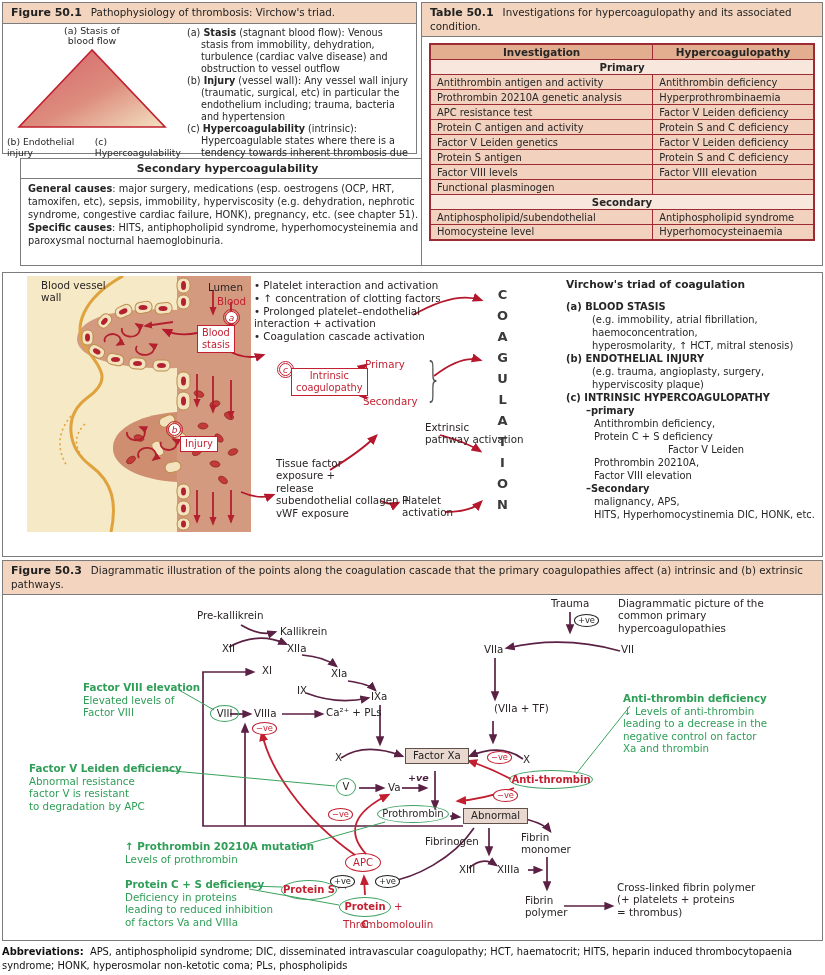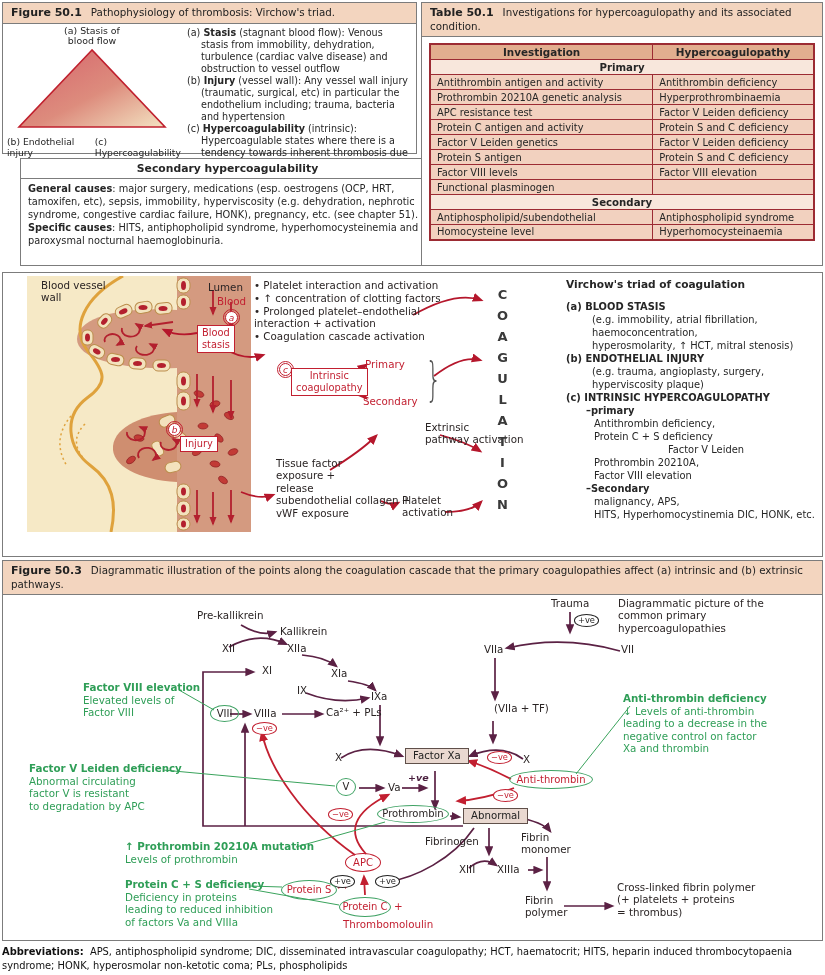--- a/index.html
+++ b/index.html
@@ -43,21 +43,21 @@
   .grnb { color:#2f9e57; font-weight:bold; }
   .grn { color:#2f9e57; }
   .posplain { color:#4a1f3e; font-weight:bold; font-style:italic; font-size:9.5px; }
   .circ { width:13px; height:13px; border:1px solid #c21f30; outline:1px solid #c21f30; outline-offset:1.5px;
           border-radius:50%; font-size:9px; line-height:12px; text-align:center; color:#c21f30;
           background:#fff; font-style:italic; }
   .rbox { border:1.2px solid #c21f30; color:#c21f30; background:#fff; padding:1px 4px;
           font-size:9.8px; line-height:11.8px; text-align:center; }
   .box { border:1px solid #60504a; background:#e9d8d0; color:#222; padding:1px 7px; font-size:10.2px; }
   .egrn, .egrnr, .ered { border:1.3px solid #3fa264; border-radius:50%; text-align:center; font-size:10px; }
-  .egrnr { color:#c21f30; }
+  .egrnr { color:#c21f30;font-weight:bold; }
   .ered { border-color:#c21f30; color:#c21f30; }
   .bdgr, .bdgk { border:1px solid #c21f30; border-radius:50%; color:#c21f30; font-size:8.3px;
                  padding:0 3px; line-height:10.5px; background:#fff; }
   .bdgk { border-color:#222; color:#222; }
   .brace { font-size:46px; line-height:48px; font-weight:200; color:#555; transform:scaleX(.55); }
 
   
   #fig2 { left:2px; top:272px; width:821px; height:285px; }
   #fig2 .content { height:262px; }
   #coag { position:absolute; left:494px; top:11px; z-index:2; display:flex; flex-direction:column; }
@@ -444,21 +444,21 @@
         <div class="lbl grn" style="left: 620px; top: 110px;">↓ Levels of anti-thrombin
 leading to a decrease in the
 negative control on factor
 Xa and thrombin</div>
         <div class="lbl " style="left: 332px; top: 156px;">X</div>
         <div class="lbl box" style="left: 402px; top: 153px; text-align: center;">Factor Xa</div>
         <div class="lbl bdgr" style="left: 484px; top: 156px;">−ve</div>
         <div class="lbl " style="left: 520px; top: 158px;">X</div>
         <div class="lbl egrnr" style="left: 506px; top: 175px; width: 84px; height: 19px; line-height: 17px;">Anti-thrombin</div>
         <div class="lbl grnb" style="left: 26px; top: 167px;">Factor V Leiden deficiency</div>
-        <div class="lbl grn" style="left: 26px; top: 180px;">Abnormal circulating
+        <div class="lbl grn" style="left: 26px; top: 180px;">Abnormal resistance
 factor V is resistant
 to degradation by APC</div>
         <div class="lbl egrn" style="left: 333px; top: 183px; width: 20px; height: 18px; line-height: 16px;">V</div>
         <div class="lbl " style="left: 385px; top: 186px;">Va</div>
         <div class="lbl posplain" style="left: 405px; top: 177px;">+ve</div>
         <div class="lbl bdgr" style="left: 325px; top: 213px;">−ve</div>
         <div class="lbl egrn" style="left: 374px; top: 210px; width: 72px; height: 18px; line-height: 16px;">Prothrombin</div>
         <div class="lbl box" style="left: 460px; top: 213px;">Abnormal</div>
         <div class="lbl bdgr" style="left: 490px; top: 194px;">−ve</div>
         <div class="lbl grnb" style="left: 122px; top: 245px;">↑ Prothrombin 20210A mutation</div>

